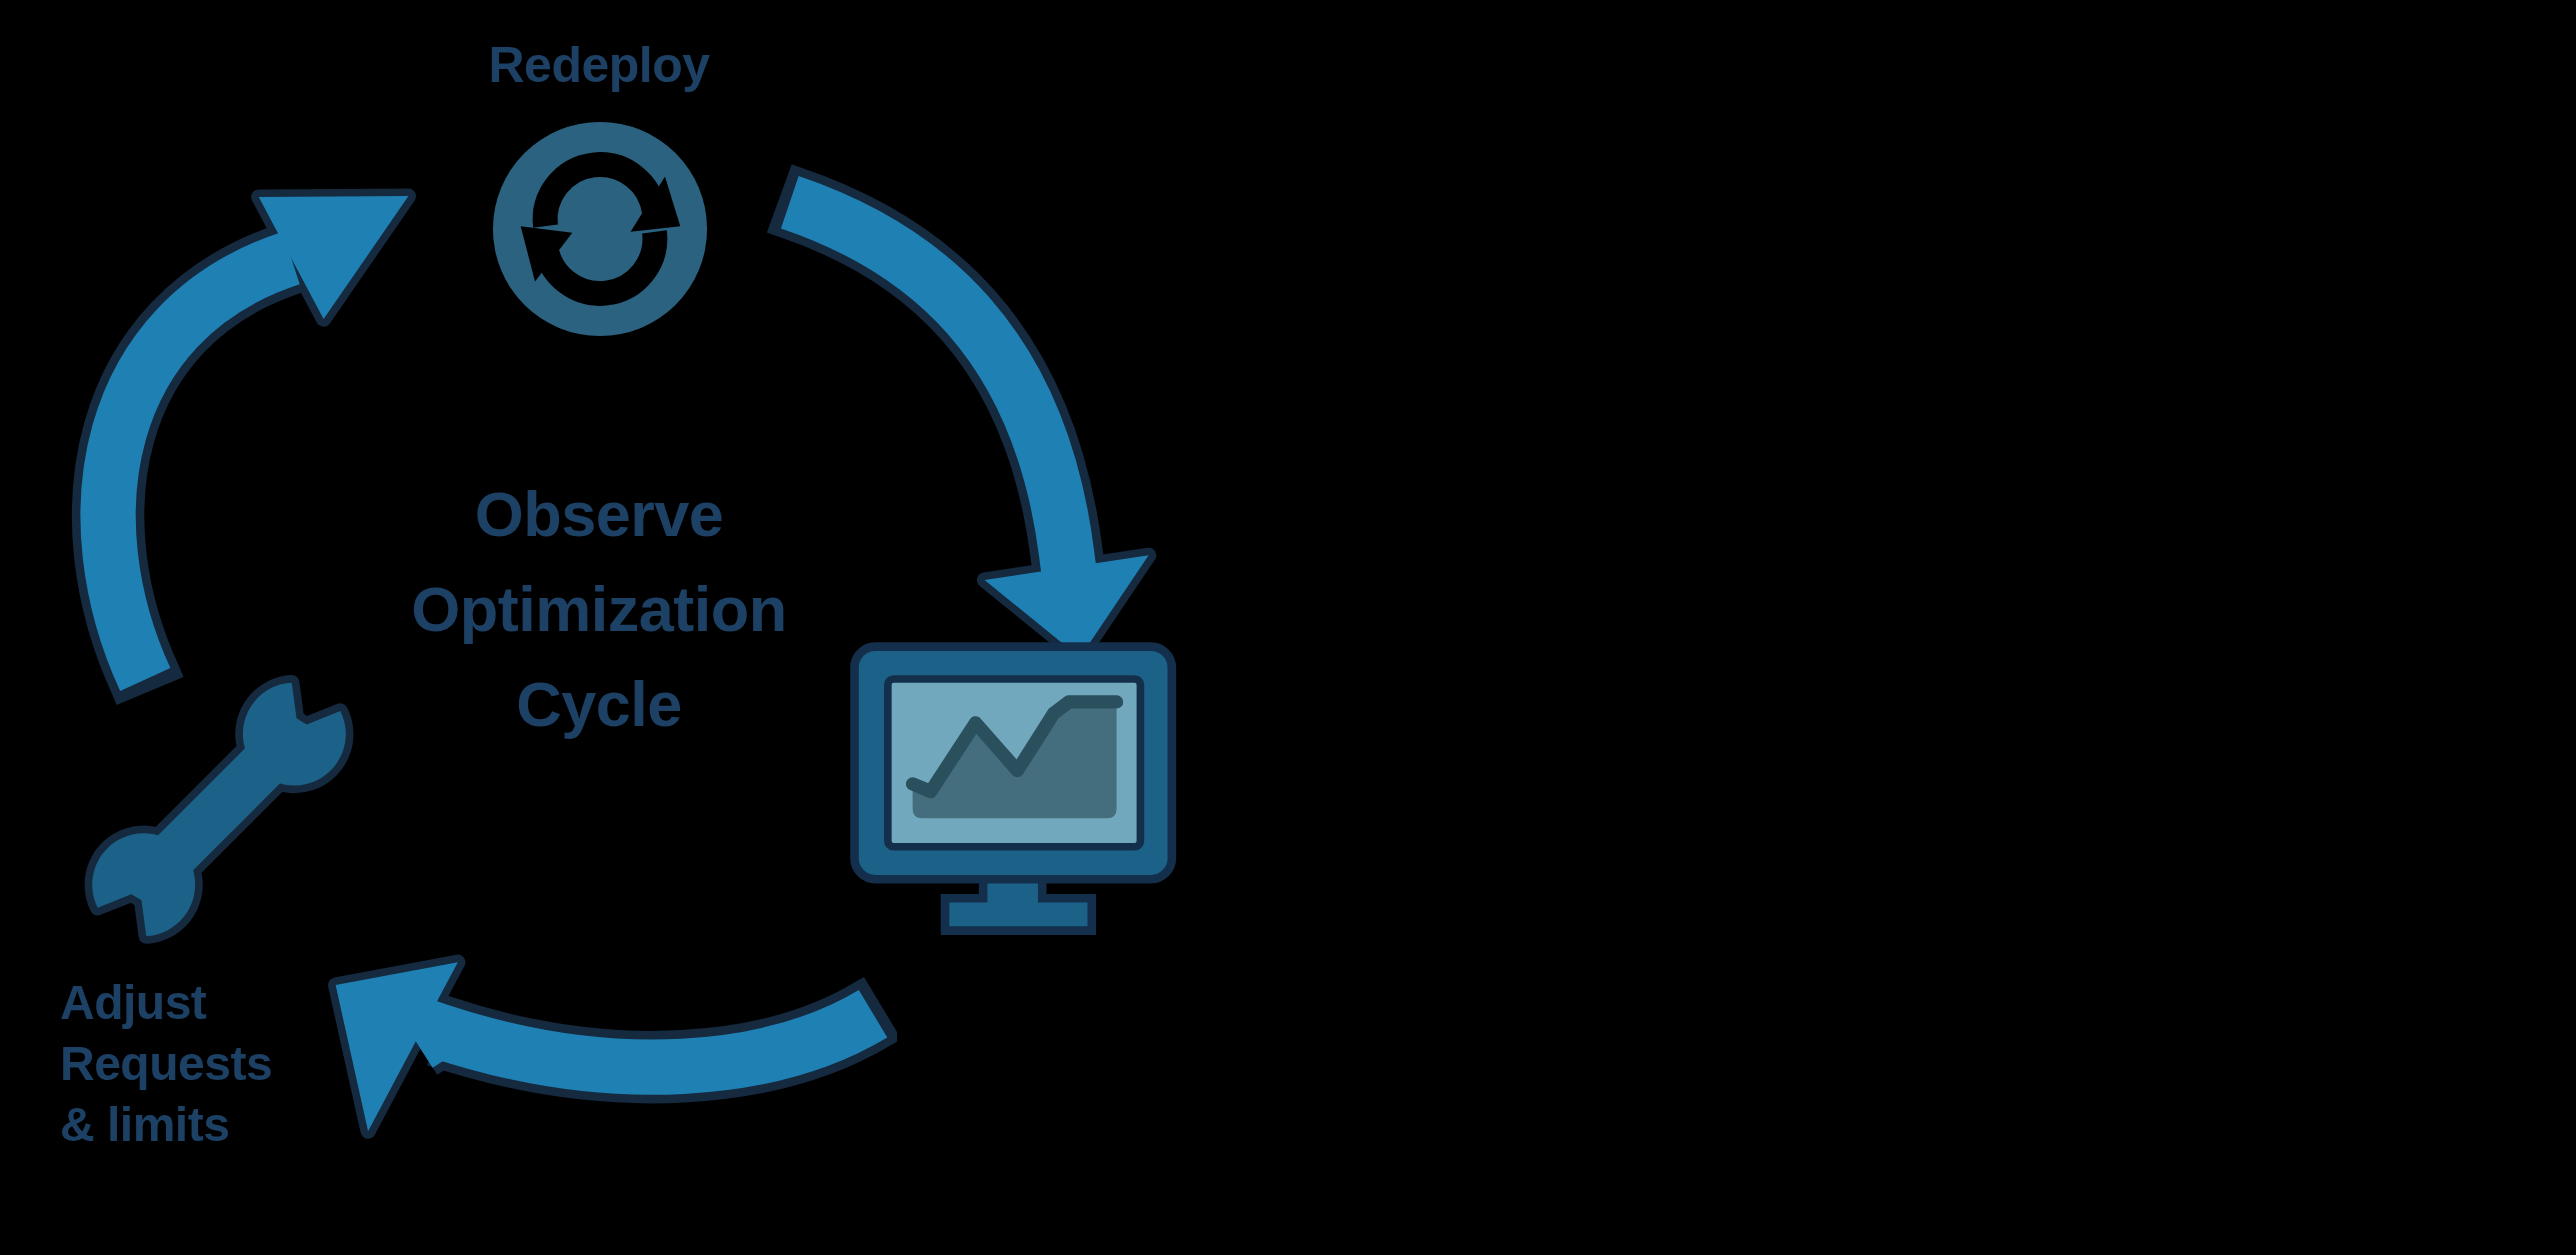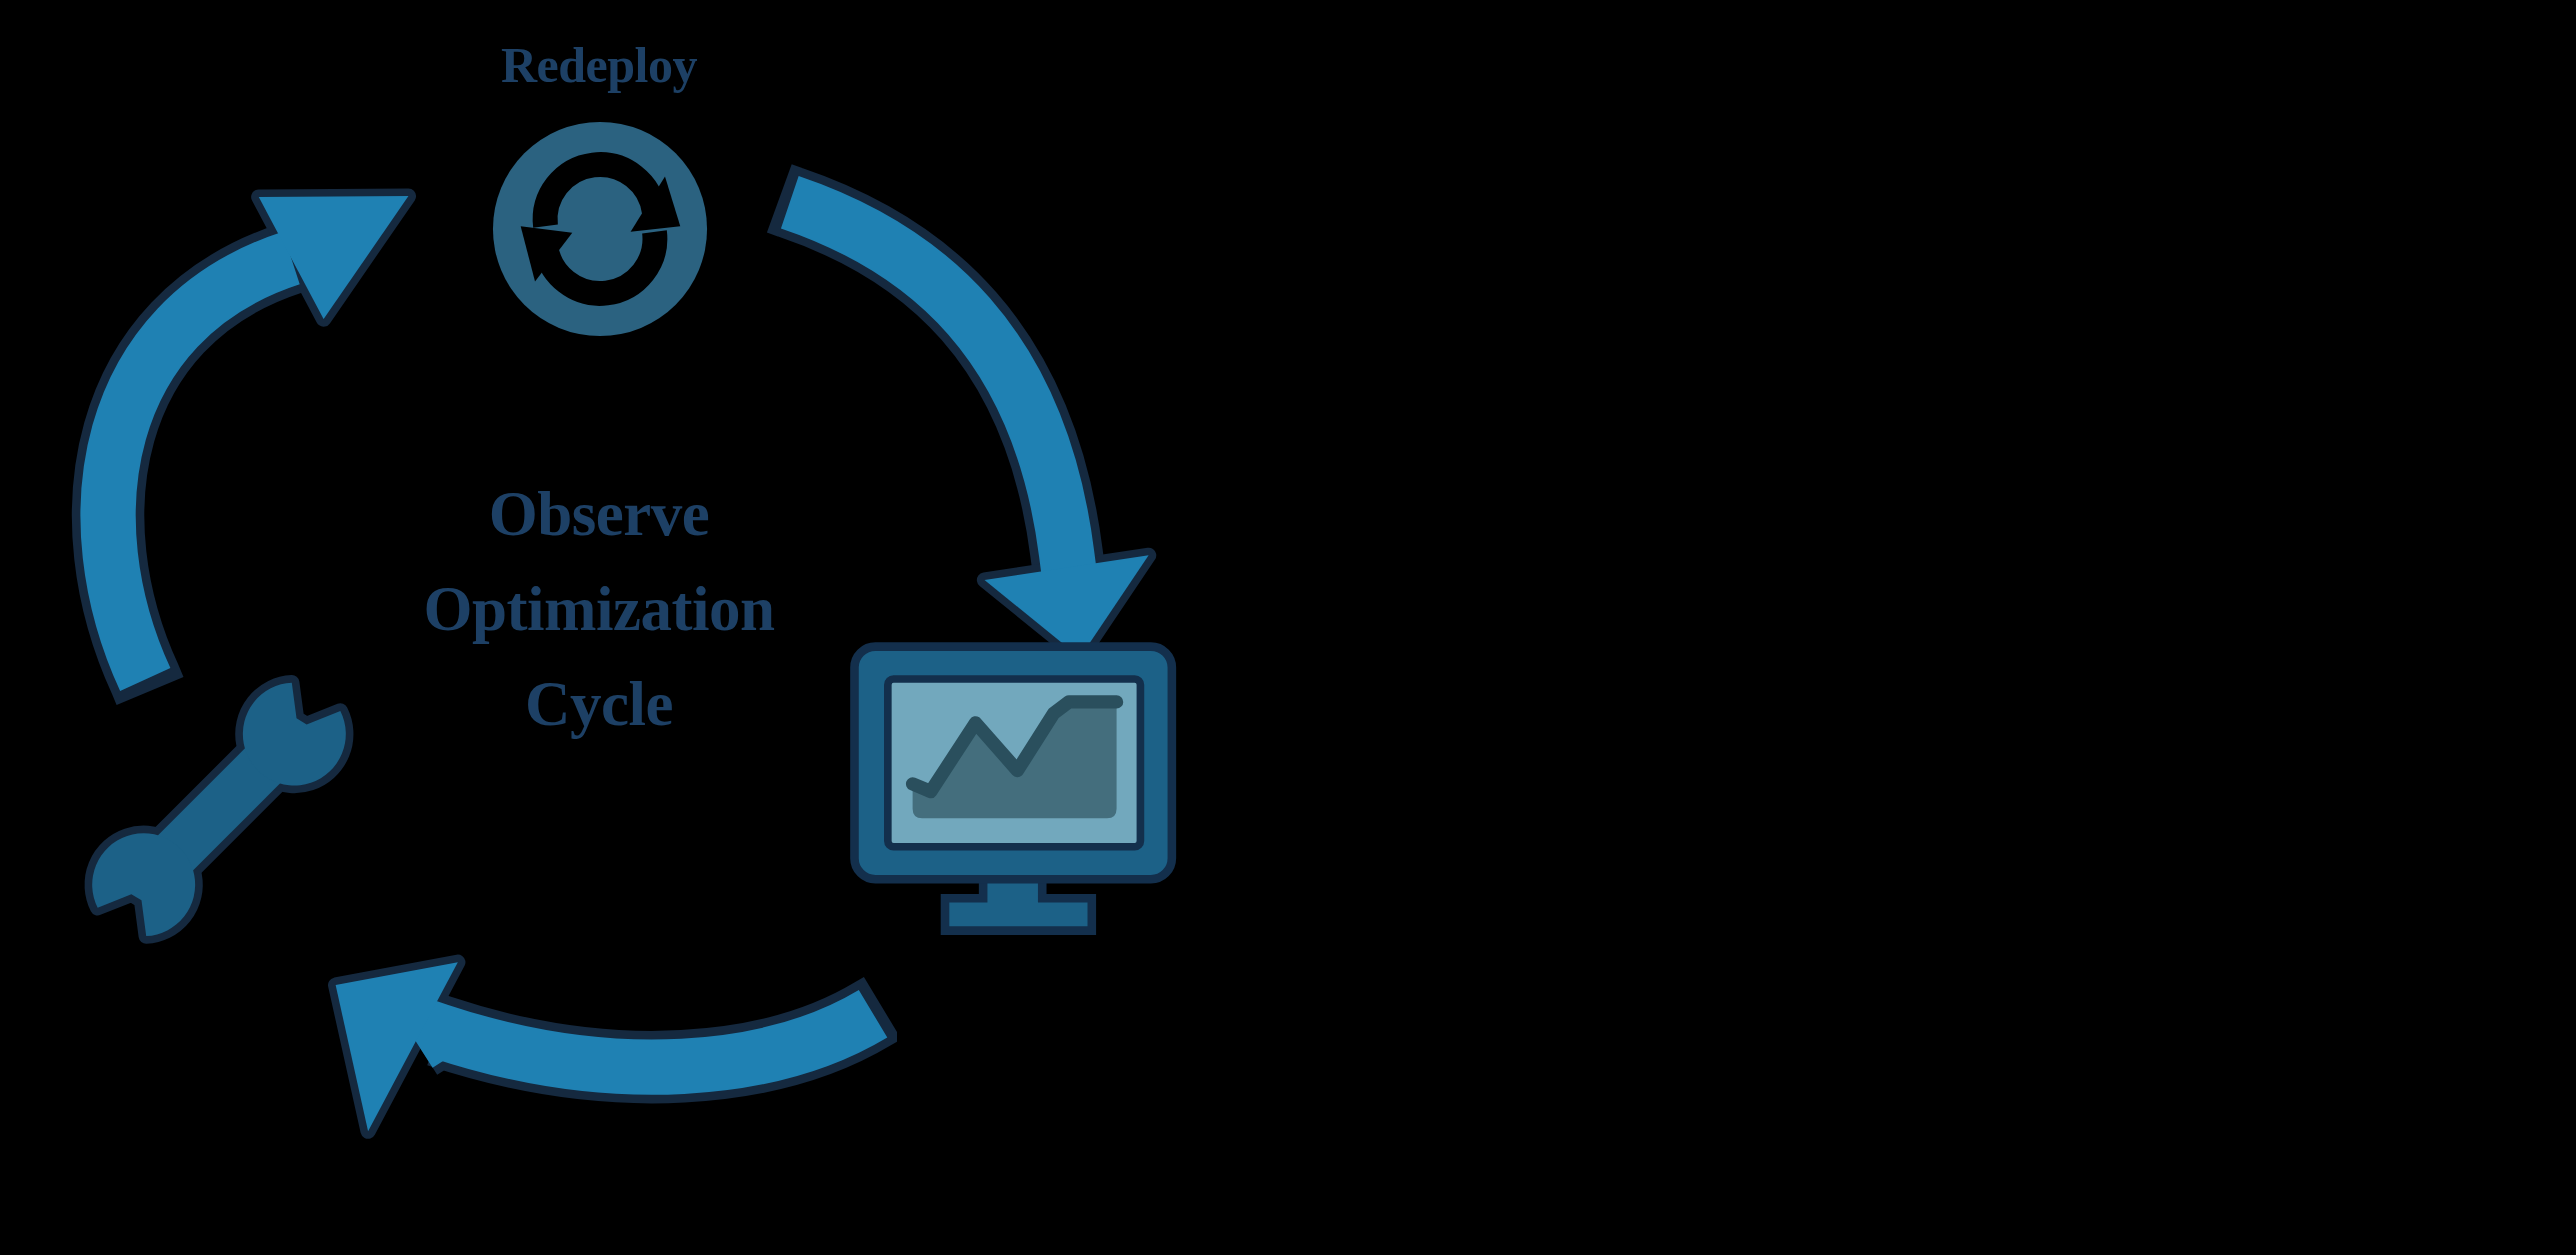--- a/index.html
+++ b/index.html
@@ -1,21 +1,21 @@
 <!DOCTYPE html>
 <html style="--bg: #000000; --text: #1d4065; --arrow-fill: #1f81b3; --arrow-outline: #15293f; --refresh-fill: #2b6280; --panel-fill: #1c6187; --screen-fill: #72a8bd; --screen-outline: #132f4c; --chart-area: #446e7d; --chart-line: #2a4f5d;"><head>
 <meta charset="utf-8">
 <style>
   html,body{margin:0;padding:0;background:#000;}
   #canvas{
     position:relative;
     width:2536px;height:1255px;
     background:var(--bg,#000);
     overflow:hidden;
-    font-family:Liberation Serif, serif;
+    font-family:Liberation Sans, sans-serif;
   }
   .label{
     position:absolute;
     color:var(--text,#1d4065);
     font-weight:bold;
     font-size:48px;
     line-height:61px;
     letter-spacing:-0.5px;
   }
   #redeploy-label{
@@ -110,20 +110,21 @@
         <path class="sil-dark" d="M-163,-17 A54,54 0 1 1 -148,40 L-125,10 L-128,-2 Z"></path>
       </g>
       <g>
         <rect class="sil-blue" x="-120" y="-26" width="240" height="52"></rect>
         <path class="sil-blue" d="M163,17 A54,54 0 1 1 148,-40 L125,-10 L128,2 Z"></path>
         <path class="sil-blue" d="M-163,-17 A54,54 0 1 1 -148,40 L-125,10 L-128,-2 Z"></path>
       </g>
     </g>
   </svg>
 
+  <div class="label" id="adjust-label">Adjust Requests &amp; limits</div>
 
   <svg class="arrow-svg" style="left:62px;top:177px;" width="363" height="534" viewBox="0 0 380 560">
     <g>
       <path class="shaft-dark" d="M92,539 L87,527 C10,360 40,150 240,85"></path>
       <polygon class="head-dark" points="363,20 274,149 206,21"></polygon>
     </g>
     <g>
       <path class="shaft-blue" d="M87,527 C10,360 40,150 240,85"></path>
       <polygon class="head-blue" points="363,20 274,149 206,21"></polygon>
     </g>

